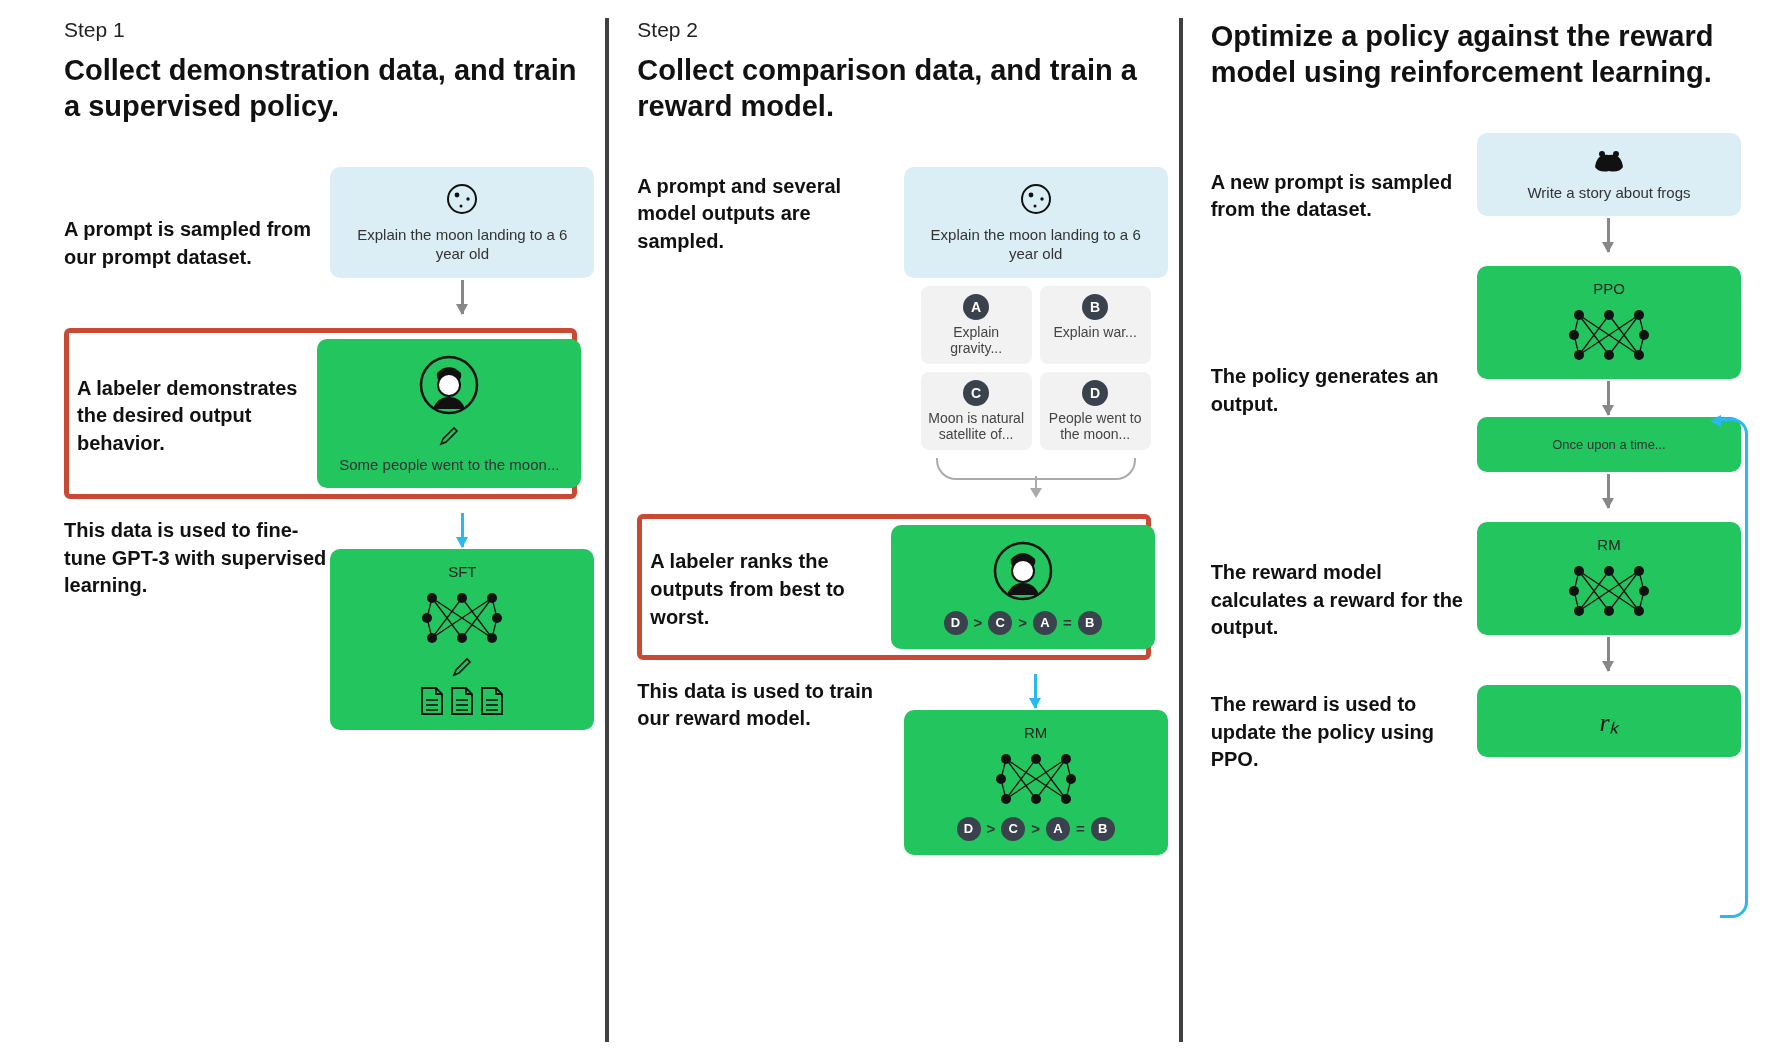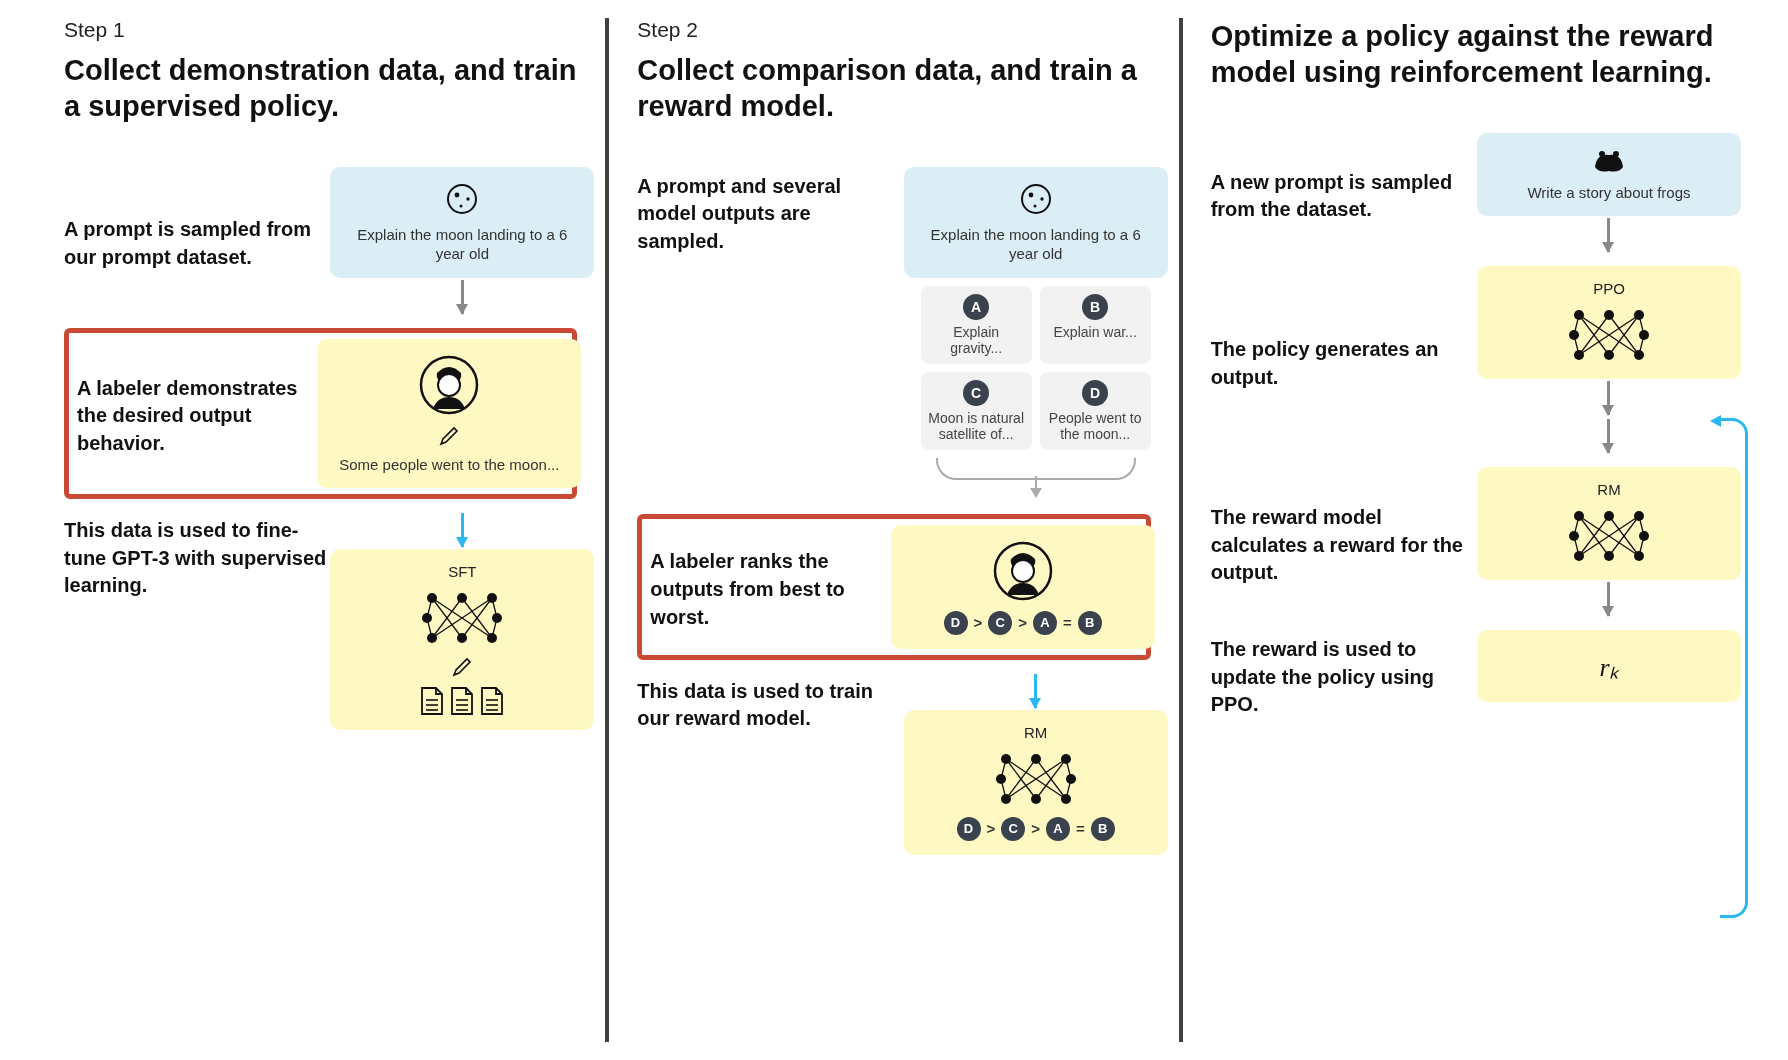--- a/index.html
+++ b/index.html
@@ -30,21 +30,21 @@
   width: 264px;
   border-radius: 10px;
   padding: 14px 12px;
   text-align: center;
   display: flex;
   flex-direction: column;
   align-items: center;
   gap: 8px;
 }
 .panel-blue { background: #dbeef5; }
-.panel-gray { background: #fef9c3; }
+.panel-gray { background: #22c55e; }
 .panel-caption { font-size: 15px; color: #333; line-height: 1.3; }
 .panel-caption-sm { font-size: 13px; color: #333; }
 .panel-label { font-size: 15px; color: #222; }
 .highlight { border: 5px solid #c94a34; border-radius: 6px; padding: 6px 8px; justify-content: flex-end; }
 .illus-col { width: 230px; display: flex; flex-direction: column; align-items: center; }
 .arrow { width: 3px; height: 34px; background: #888; position: relative; margin: 2px 0; }
 .arrow::after {
   content: ""; position: absolute; bottom: -1px; left: -5px;
   border-left: 6.5px solid transparent; border-right: 6.5px solid transparent;
   border-top: 11px solid #888;
@@ -332,20 +332,23 @@
                 <circle cx="75" cy="10" r="5"></circle>
                 <circle cx="10" cy="30" r="5"></circle>
                 <circle cx="80" cy="30" r="5"></circle>
                 <circle cx="15" cy="50" r="5"></circle>
                 <circle cx="45" cy="50" r="5"></circle>
                 <circle cx="75" cy="50" r="5"></circle>
               </g>
             </svg>
         </div>
         <div class="arrow"></div>
+        <div class="panel panel-gray" style="padding:20px 12px;">
+          <div class="panel-caption-sm">Once upon a time...</div>
+        </div>
         <div class="arrow"></div>
       </div>
     </div>
 
     <div class="row" style="align-items:center;">
       <div class="desc">The reward model calculates a reward for the output.</div>
       <div class="illus-col">
         <div class="panel panel-gray">
           <div class="panel-label">RM</div>
           <svg width="90" height="60" viewBox="0 0 90 60">

